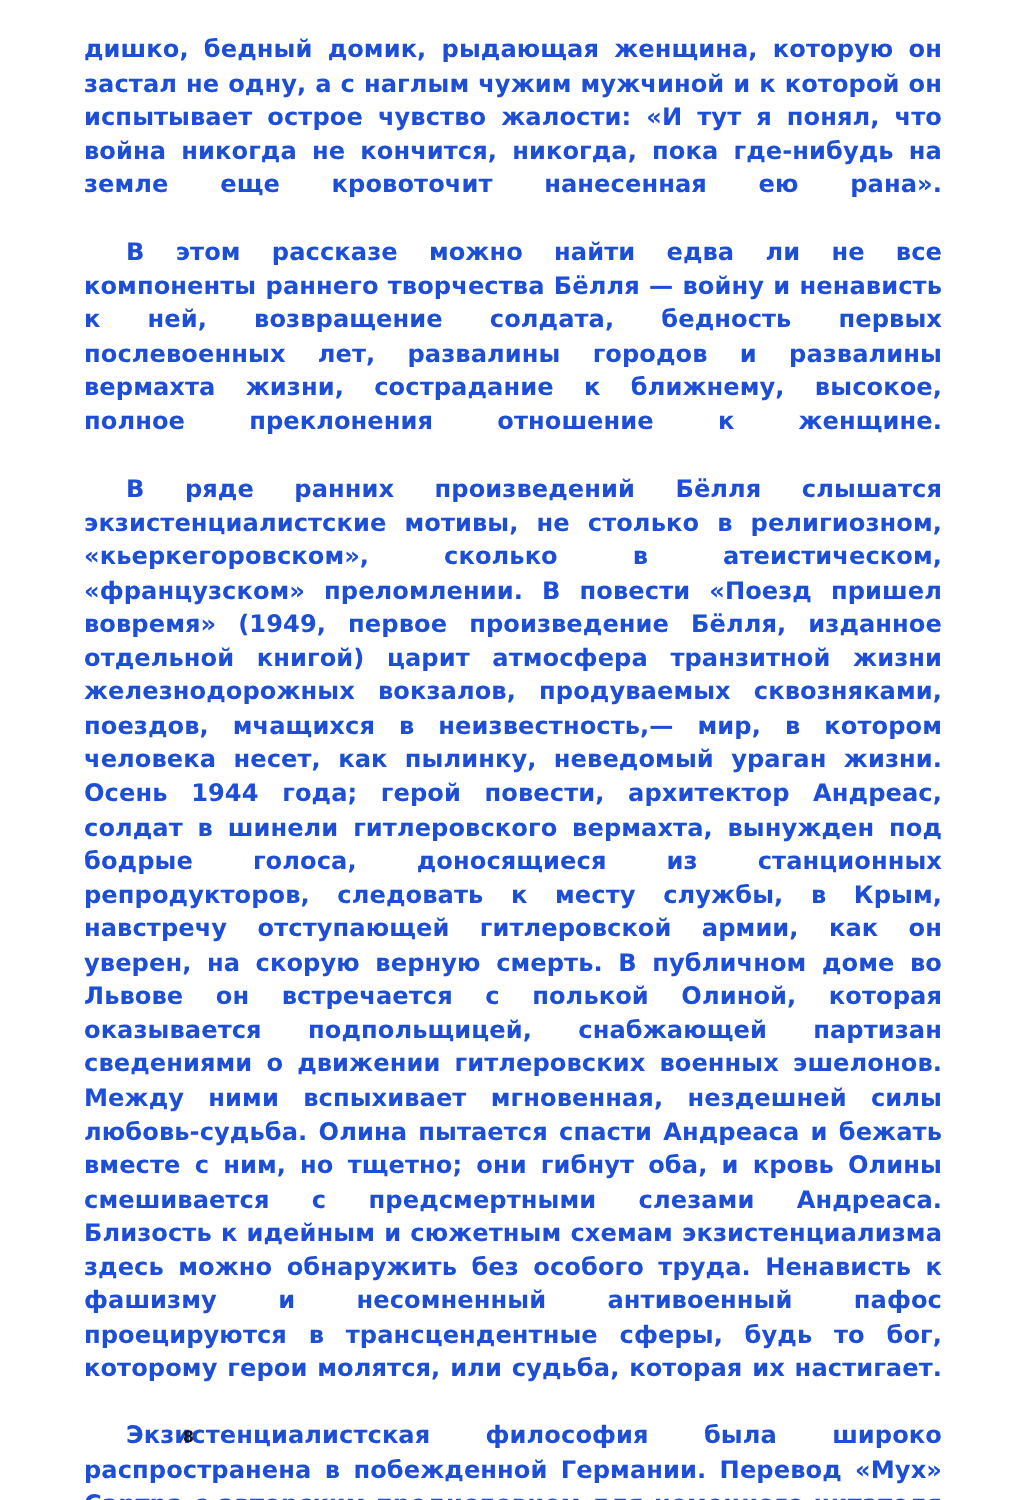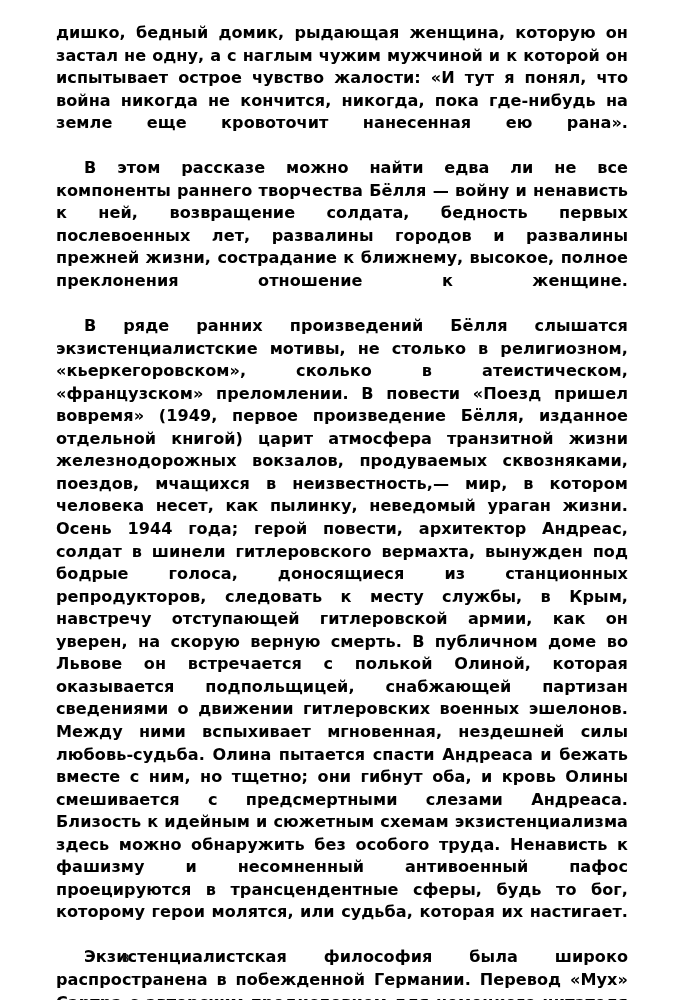--- a/index.html
+++ b/index.html
@@ -31,21 +31,21 @@
   }
 
   .para {
     margin: 0;
     text-align: justify;
     text-justify: inter-word;
     text-indent: 28px;
     font-size: 16.1px;
     line-height: 22.55px;
     letter-spacing: 0.05px;
-    color: #000000;
+    color: #1d4ed8;
     font-weight: 600;
     font-family: "DejaVu Sans", "Liberation Sans", sans-serif;
     -webkit-font-smoothing: none;
     word-spacing: 0.2px;
     hyphens: manual;
   }
 
   
   .para.continuation {
     text-indent: 0;
@@ -69,21 +69,21 @@
     letter-spacing: 0;
   }
 </style>
 </head>
 <body>
 
 <div class="page">
 
   <div class="text-block">
     <p class="para continuation">дишко, бедный домик, рыдающая женщина, которую он застал не одну, а с наглым чужим мужчиной и к которой он испытывает острое чувство жалости: «И тут я понял, что война никогда не кончится, никогда, пока где-нибудь на земле еще кровоточит нанесенная ею рана».</p>
-    <p class="para">В этом рассказе можно найти едва ли не все компоненты раннего творчества Бёлля — войну и ненависть к ней, возвращение солдата, бедность первых послевоенных лет, развалины городов и развалины прежней жизни, сострадание к ближнему, высокое, полное преклонения отношение к женщине.</p>
+    <p class="para">В этом рассказе можно найти едва ли не все компоненты раннего творчества Бёлля — войну и ненависть к ней, возвращение солдата, бедность первых послевоенных лет, развалины городов и развалины вермахта жизни, сострадание к ближнему, высокое, полное преклонения отношение к женщине.</p>
     <p class="para">В ряде ранних произведений Бёлля слышатся экзистенциалистские мотивы, не столько в религиозном, «кьеркегоровском», сколько в атеистическом, «французском» преломлении. В повести «Поезд пришел вовремя» (1949, первое произведение Бёлля, изданное отдельной книгой) царит атмосфера транзитной жизни железнодорожных вокзалов, продуваемых сквозняками, поездов, мчащихся в неизвестность,— мир, в котором человека несет, как пылинку, неведомый ураган жизни. Осень 1944 года; герой повести, архитектор Андреас, солдат в шинели гитлеровского вермахта, вынужден под бодрые голоса, доносящиеся из станционных репродукторов, следовать к месту службы, в Крым, навстречу отступающей гитлеровской армии, как он уверен, на скорую верную смерть. В публичном доме во Львове он встречается с полькой Олиной, которая оказывается подпольщицей, снабжающей партизан сведениями о движении гитлеровских военных эшелонов. Между ними вспыхивает мгновенная, нездешней силы любовь-судьба. Олина пытается спасти Андреаса и бежать вместе с ним, но тщетно; они гибнут оба, и кровь Олины смешивается с предсмертными слезами Андреаса. Близость к идейным и сюжетным схемам экзистенциализма здесь можно обнаружить без особого труда. Ненависть к фашизму и несомненный антивоенный пафос проецируются в трансцендентные сферы, будь то бог, которому герои молятся, или судьба, которая их настигает.</p>
     <p class="para">Экзистенциалистская философия была широко распространена в побежденной Германии. Перевод «Мух» Сартра с авторским предисловием для немецкого читателя вышел в свет в 1947 году. «Мухи» были поставлены в нескольких немецких театрах и вызвали огромный отклик. Экзистенциалистские идеи многое определили в творчестве ряда крупнейших писателей Западной Германии (среди них В. Кёппен, А. Андерш, Г. Носсак, В. Йенс). Для Бёлля они оказались нехарактерными; их быстро вытеснил интерес к конкретике реальных человеческих судеб. Уже в повести «Завещание» (1948, опубликована только в 1982 году) завязка строится на том, что ее герой, недавний солдат, встречает на улице своего города преуспевающего господина, которого в годы войны знал как фашиста и убийцу, и рассказывает правду о нем.</p>
 
   </div>
 
   <div class="page-number">8</div>
 
 </div>
 
 </body></html>

